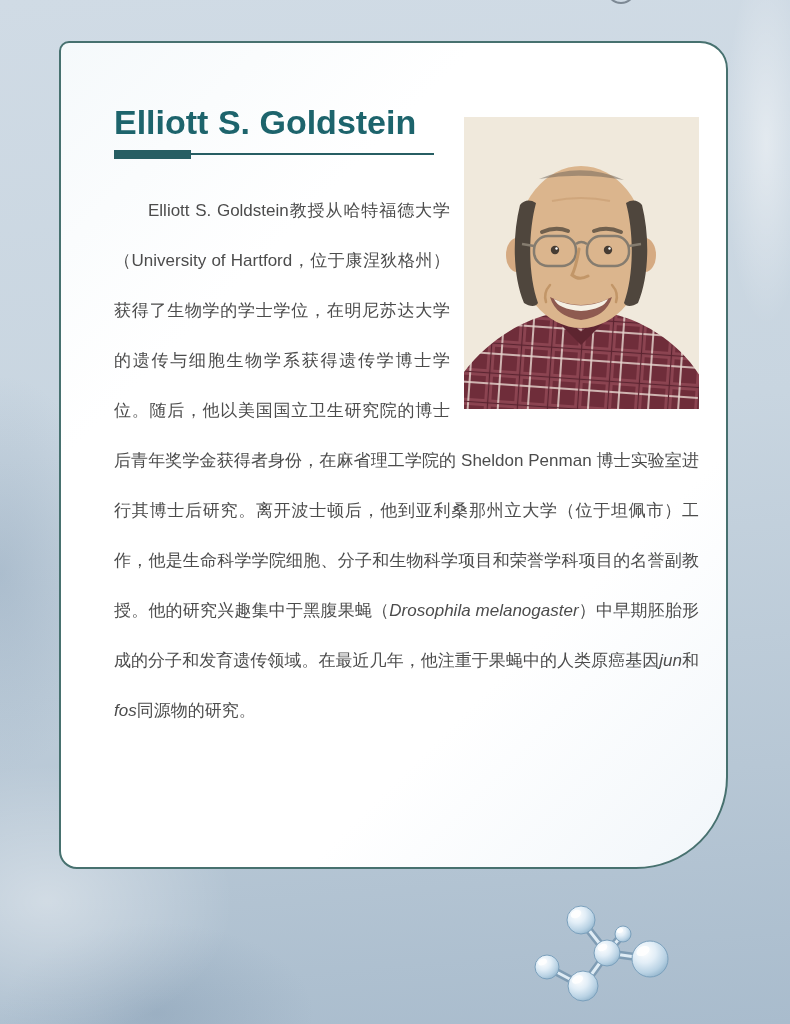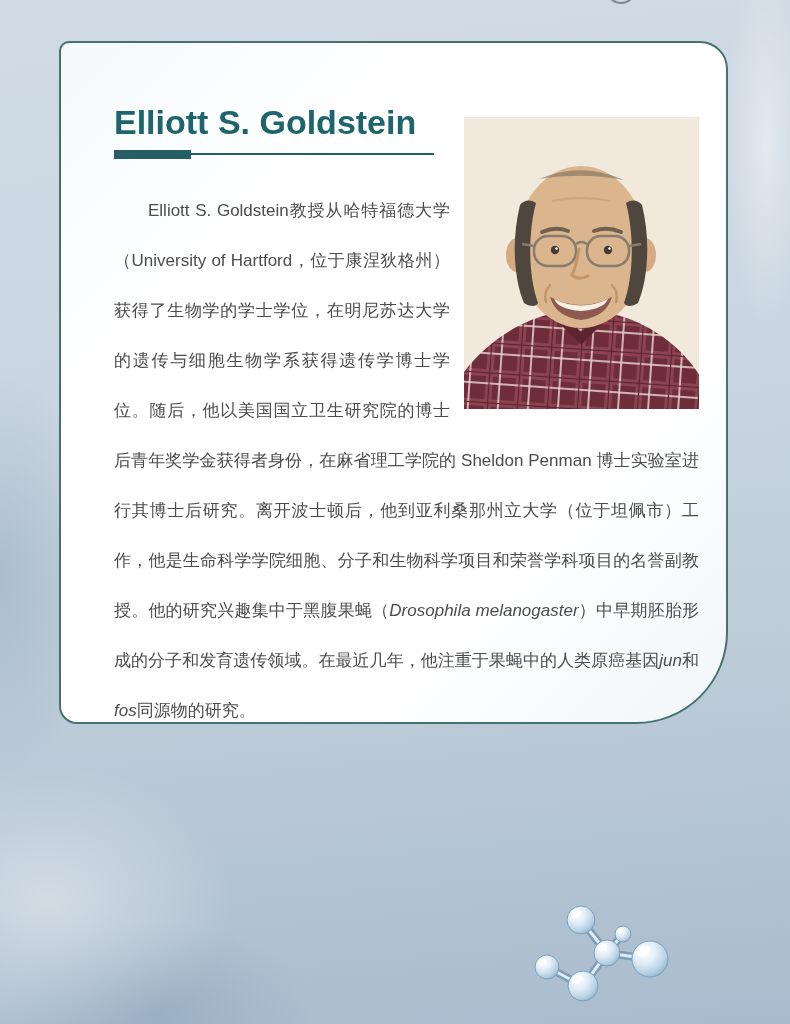--- a/index.html
+++ b/index.html
@@ -23,21 +23,21 @@
       radial-gradient(ellipse 180px 320px at 0% 56%, rgba(118,144,170,0.30), rgba(118,144,170,0) 62%),
       radial-gradient(ellipse 60px 260px at 97% 14%, rgba(255,255,255,0.45), rgba(255,255,255,0) 70%),
       radial-gradient(ellipse 240px 140px at 20% 99%, rgba(110,136,162,0.28), rgba(110,136,162,0) 65%),
       linear-gradient(175deg, var(--bg-top) 0%, #c8d5e0 42%, #b7c7d5 76%, var(--bg-bottom) 100%);
   }
   .top-circle{
     position:absolute;left:606px;top:-26px;width:30px;height:30px;border-radius:50%;
     border:2px solid rgba(110,122,134,0.85);background:transparent;z-index:0;
   }
   .card{
-    position:absolute;left:59px;top:41px;width:669px;height:683px;z-index:1;
+    position:absolute;left:59px;top:41px;width:669px;height:828px;z-index:1;
     background:linear-gradient(135deg,#f5f9fb 0%,#ffffff 28%,#ffffff 72%,#f1f6fa 100%);
     border:2px solid var(--card-border);
     border-radius:10px 28px 92px 18px;
   }
   .content{padding:60px 27px 0 53px;}
   .photo{
     float:right;width:235px;height:292px;margin:14px 0 24px 14px;
     overflow:hidden;
   }
   .photo svg{display:block;width:100%;height:100%;}

